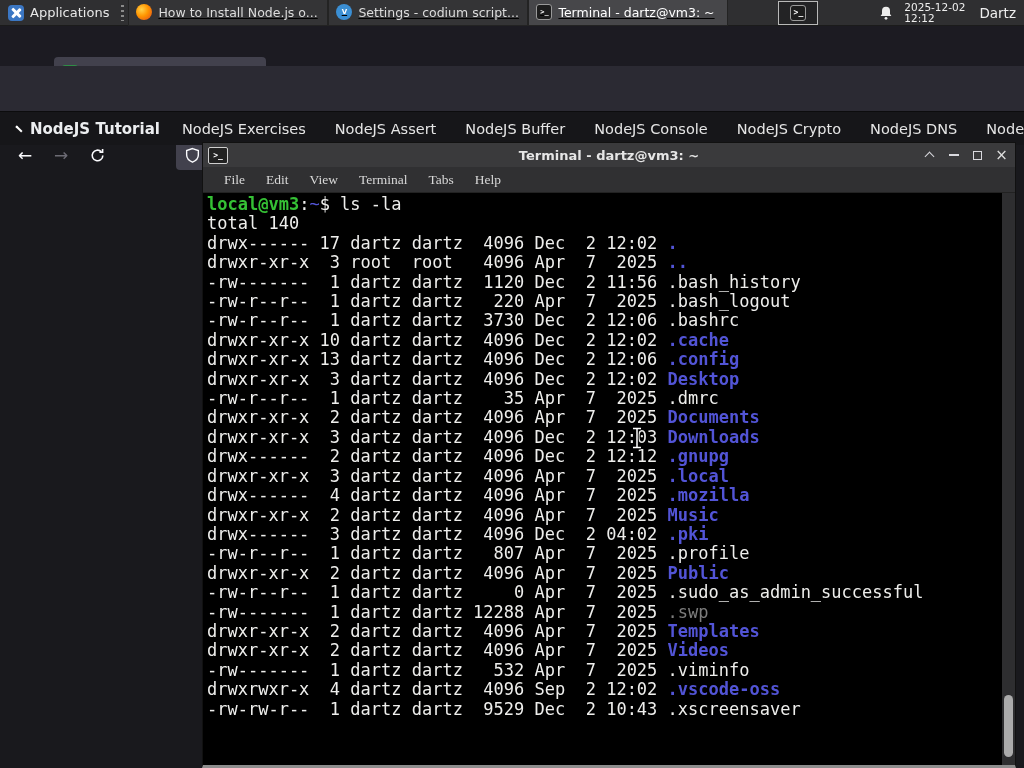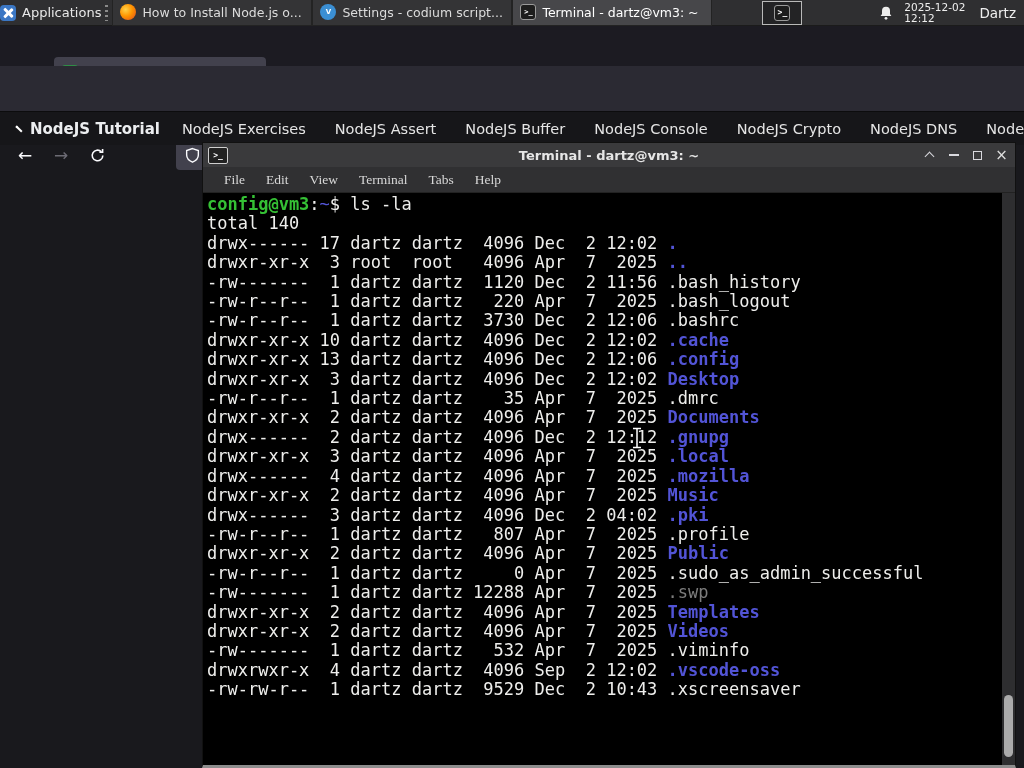--- a/index.html
+++ b/index.html
@@ -2,28 +2,28 @@
 <html style="--prompt-green: #35c135; --dir-blue: #5254d6; --dim-gray: #7d7d7d; --term-fg: #eeeeec; --gfg-green: #2aa55c;"><head>
 <meta charset="utf-8">
 <style>
   * { margin:0; padding:0; box-sizing:border-box; }
   html,body { width:1024px; height:768px; overflow:hidden; background:#19191d;
     font-family:"DejaVu Sans", sans-serif; }
 
   
   #panel { position:absolute; left:0; top:0; width:1024px; height:26px;
     background:#2f2f31; border-bottom:1px solid #1b1b1b; display:flex; align-items:center; z-index:50; }
-  #apps-btn { display:flex; align-items:center; gap:6px; padding:0 0; height:26px; color:#e8e8e8; font-size:13px; }
+  #apps-btn { display:flex; align-items:center; gap:6px; padding:0 8px; height:26px; color:#e8e8e8; font-size:13px; }
   .xfce-logo { width:16px; height:16px; border-radius:4px; background:#3b77c4; position:relative; }
   .xfce-logo i { position:absolute; left:7px; top:2px; width:2.5px; height:12px; background:#fff; border-radius:1px; }
   .xfce-logo i:first-child { transform:rotate(45deg); }
   .xfce-logo i:last-child { transform:rotate(-45deg); }
   #panel-handle { width:3px; height:16px; margin:0 4px;
     background:repeating-linear-gradient(#8a8a8a 0 2px, transparent 2px 5px); }
-  #win-list { display:flex; height:26px; }
+  #win-list { display:flex; height:26px;text-decoration:underline; }
   .win-btn { width:200px; height:26px; display:flex; align-items:center; gap:6px; padding:0 7px;
     background:#343436; border:1px solid #232323; border-top:none; color:#dcdcdc; font-size:12.5px;
     text-align:left; overflow:hidden; }
   .win-btn.active { background:#47474a; color:#fff; }
   .win-lbl { white-space:nowrap; overflow:hidden; text-overflow:clip; }
   .p-ico { flex:0 0 16px; width:16px; height:16px; display:flex; align-items:center; justify-content:center;
     font-size:7px; font-weight:bold; border-radius:3px; }
   .ico-firefox { background:radial-gradient(circle at 35% 35%, #ffd24a 0%, #ff9500 45%, #e0491f 100%); border-radius:50%; }
   .ico-vscodium { background:#3b8fd4; border-radius:50%; color:#fff; }
   .ico-terminal { background:#1d1d1d; border:1px solid #9a9a9a; color:#fff; font-family:"DejaVu Sans Mono",monospace; font-size:7px; }
@@ -224,33 +224,34 @@
   </div>
   <div id="term-menubar">
       <span class="menu-item">File</span>
       <span class="menu-item">Edit</span>
       <span class="menu-item">View</span>
       <span class="menu-item">Terminal</span>
       <span class="menu-item">Tabs</span>
       <span class="menu-item">Help</span>
     </div>
   <div id="term-content">
-    <div class="t-line"><span class="p-user">config@vm3</span><span>:</span><span class="p-cwd">~</span><span>$ </span><span>ls -la</span></div>
+    <div class="t-line"><span class="p-user">local@vm3</span><span>:</span><span class="p-cwd">~</span><span>$ </span><span>ls -la</span></div>
     <div class="t-line">total 140</div>
     <div id="term-listing">
         <div class="t-line"><span class="t-meta">drwx------ 17 dartz dartz  4096 Dec  2 12:02 </span><span class="t-name dir">.</span></div>
         <div class="t-line"><span class="t-meta">drwxr-xr-x  3 root  root   4096 Apr  7  2025 </span><span class="t-name dir">..</span></div>
         <div class="t-line"><span class="t-meta">-rw-------  1 dartz dartz  1120 Dec  2 11:56 </span><span class="t-name file">.bash_history</span></div>
         <div class="t-line"><span class="t-meta">-rw-r--r--  1 dartz dartz   220 Apr  7  2025 </span><span class="t-name file">.bash_logout</span></div>
         <div class="t-line"><span class="t-meta">-rw-r--r--  1 dartz dartz  3730 Dec  2 12:06 </span><span class="t-name file">.bashrc</span></div>
         <div class="t-line"><span class="t-meta">drwxr-xr-x 10 dartz dartz  4096 Dec  2 12:02 </span><span class="t-name dir">.cache</span></div>
         <div class="t-line"><span class="t-meta">drwxr-xr-x 13 dartz dartz  4096 Dec  2 12:06 </span><span class="t-name dir">.config</span></div>
         <div class="t-line"><span class="t-meta">drwxr-xr-x  3 dartz dartz  4096 Dec  2 12:02 </span><span class="t-name dir">Desktop</span></div>
         <div class="t-line"><span class="t-meta">-rw-r--r--  1 dartz dartz    35 Apr  7  2025 </span><span class="t-name file">.dmrc</span></div>
         <div class="t-line"><span class="t-meta">drwxr-xr-x  2 dartz dartz  4096 Apr  7  2025 </span><span class="t-name dir">Documents</span></div>
+        <div class="t-line"><span class="t-meta">drwxr-xr-x  3 dartz dartz  4096 Dec  2 12:03 </span><span class="t-name dir">Downloads</span></div>
         <div class="t-line"><span class="t-meta">drwx------  2 dartz dartz  4096 Dec  2 12:12 </span><span class="t-name dir">.gnupg</span></div>
         <div class="t-line"><span class="t-meta">drwxr-xr-x  3 dartz dartz  4096 Apr  7  2025 </span><span class="t-name dir">.local</span></div>
         <div class="t-line"><span class="t-meta">drwx------  4 dartz dartz  4096 Apr  7  2025 </span><span class="t-name dir">.mozilla</span></div>
         <div class="t-line"><span class="t-meta">drwxr-xr-x  2 dartz dartz  4096 Apr  7  2025 </span><span class="t-name dir">Music</span></div>
         <div class="t-line"><span class="t-meta">drwx------  3 dartz dartz  4096 Dec  2 04:02 </span><span class="t-name dir">.pki</span></div>
         <div class="t-line"><span class="t-meta">-rw-r--r--  1 dartz dartz   807 Apr  7  2025 </span><span class="t-name file">.profile</span></div>
         <div class="t-line"><span class="t-meta">drwxr-xr-x  2 dartz dartz  4096 Apr  7  2025 </span><span class="t-name dir">Public</span></div>
         <div class="t-line"><span class="t-meta">-rw-r--r--  1 dartz dartz     0 Apr  7  2025 </span><span class="t-name file">.sudo_as_admin_successful</span></div>
         <div class="t-line"><span class="t-meta">-rw-------  1 dartz dartz 12288 Apr  7  2025 </span><span class="t-name dim">.swp</span></div>
         <div class="t-line"><span class="t-meta">drwxr-xr-x  2 dartz dartz  4096 Apr  7  2025 </span><span class="t-name dir">Templates</span></div>

